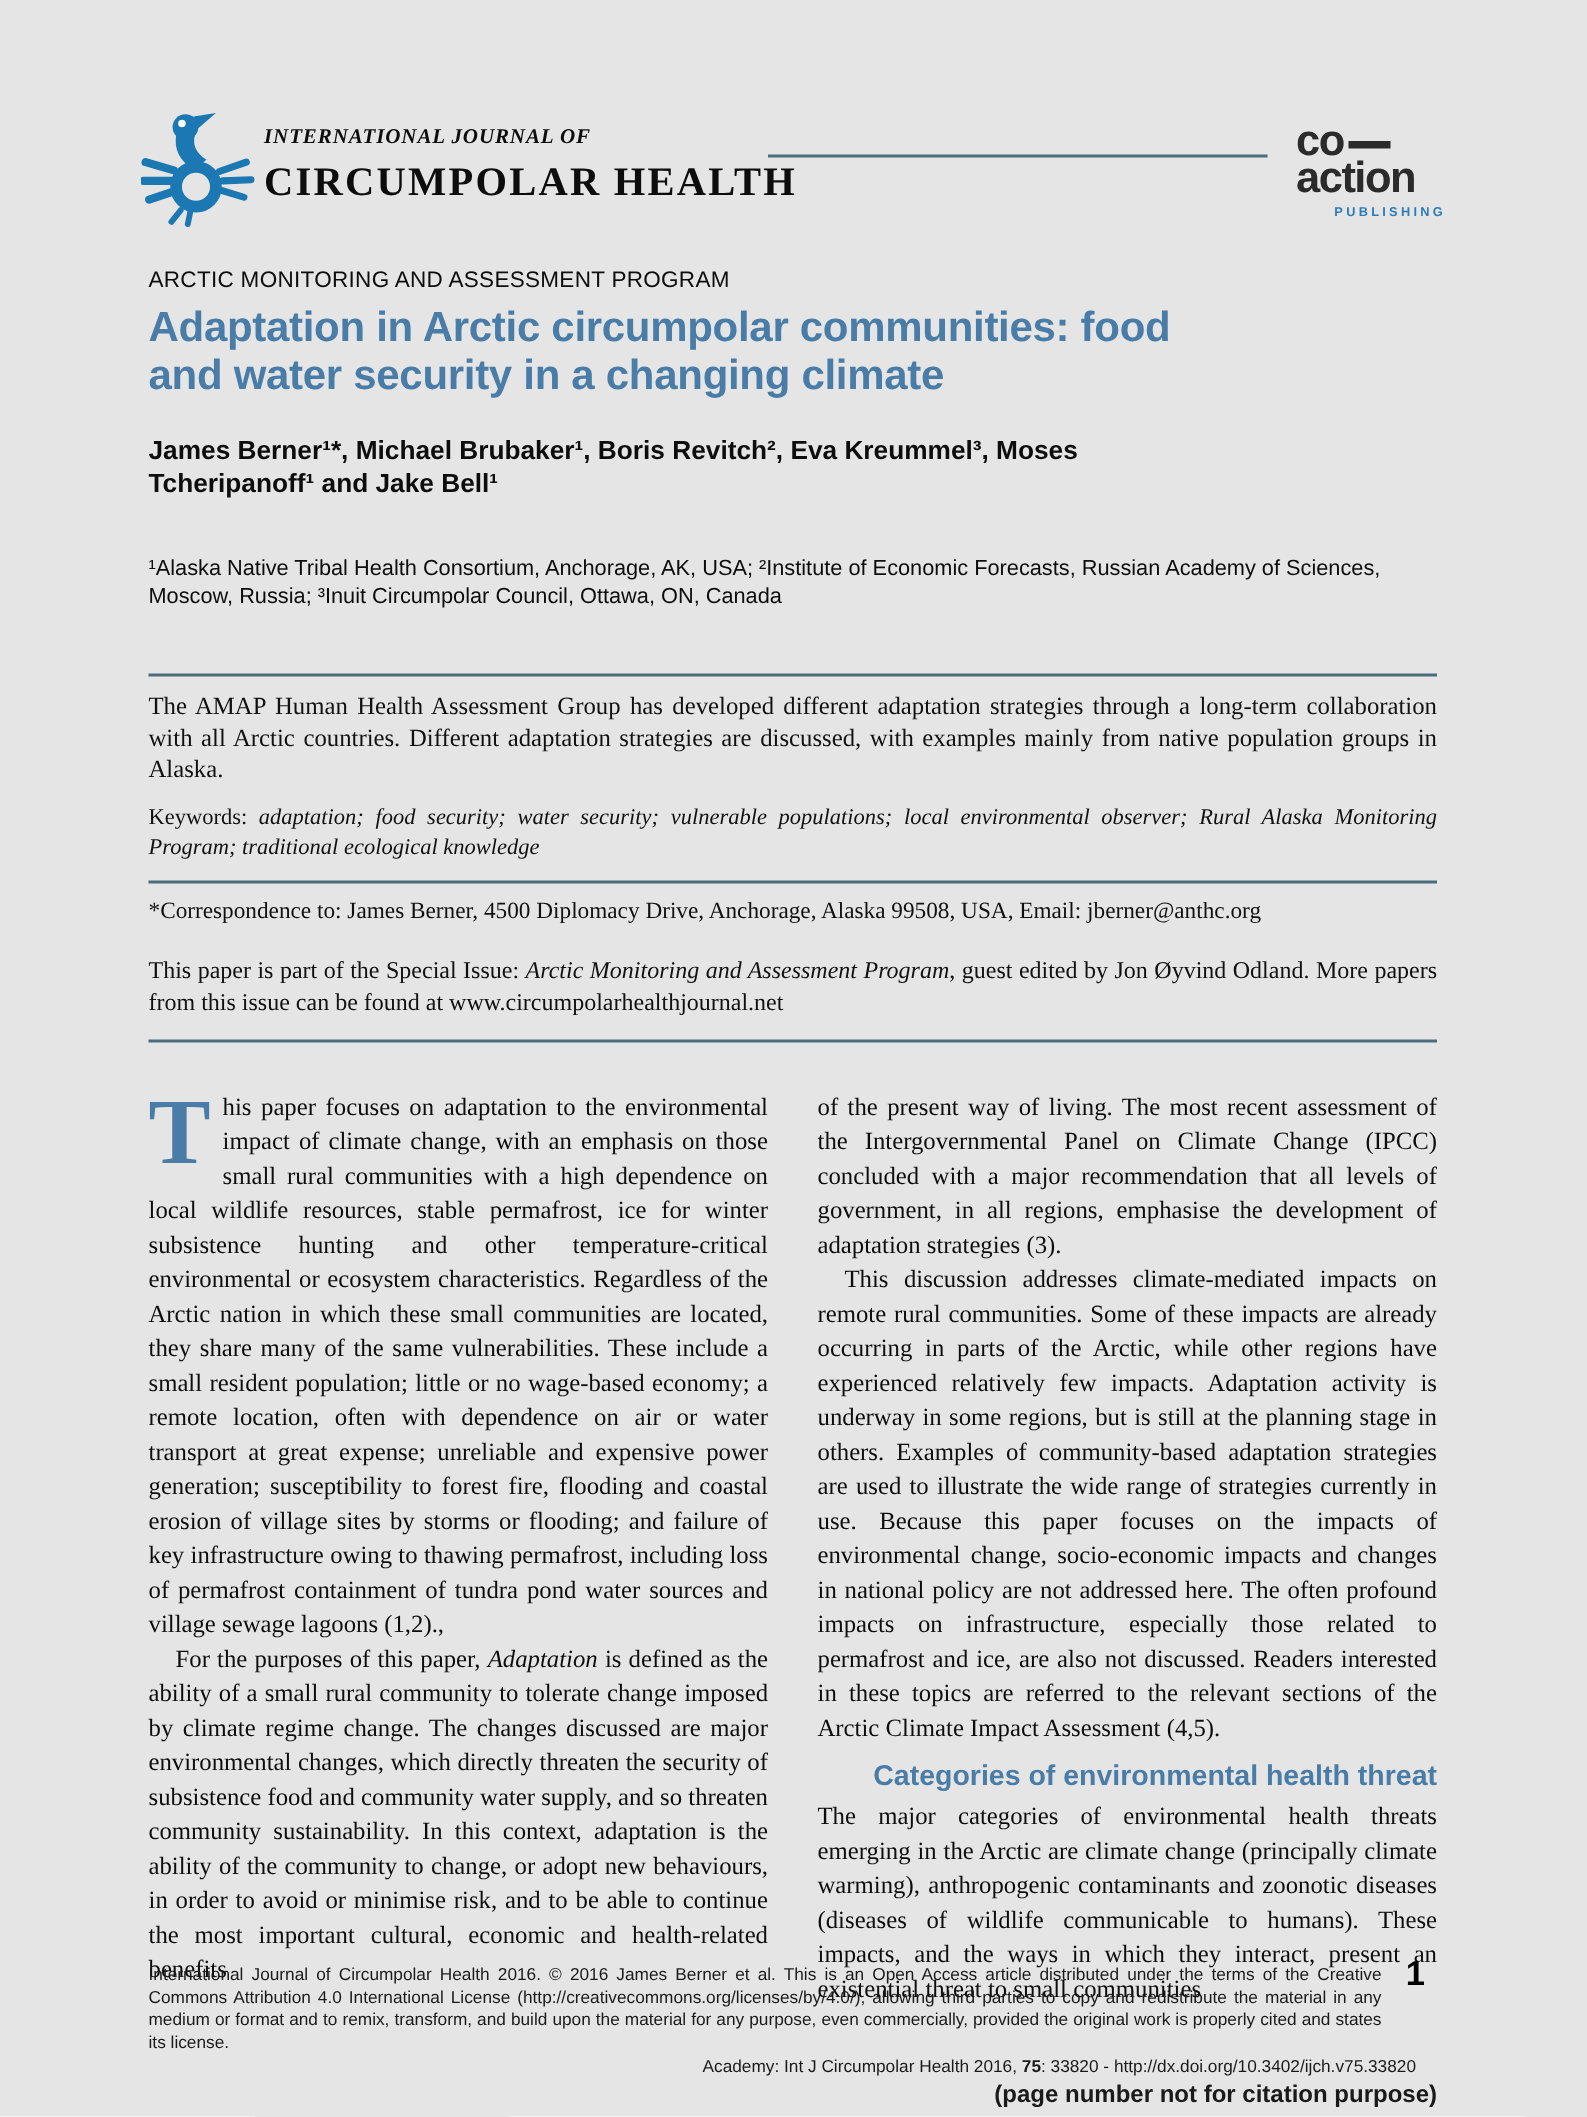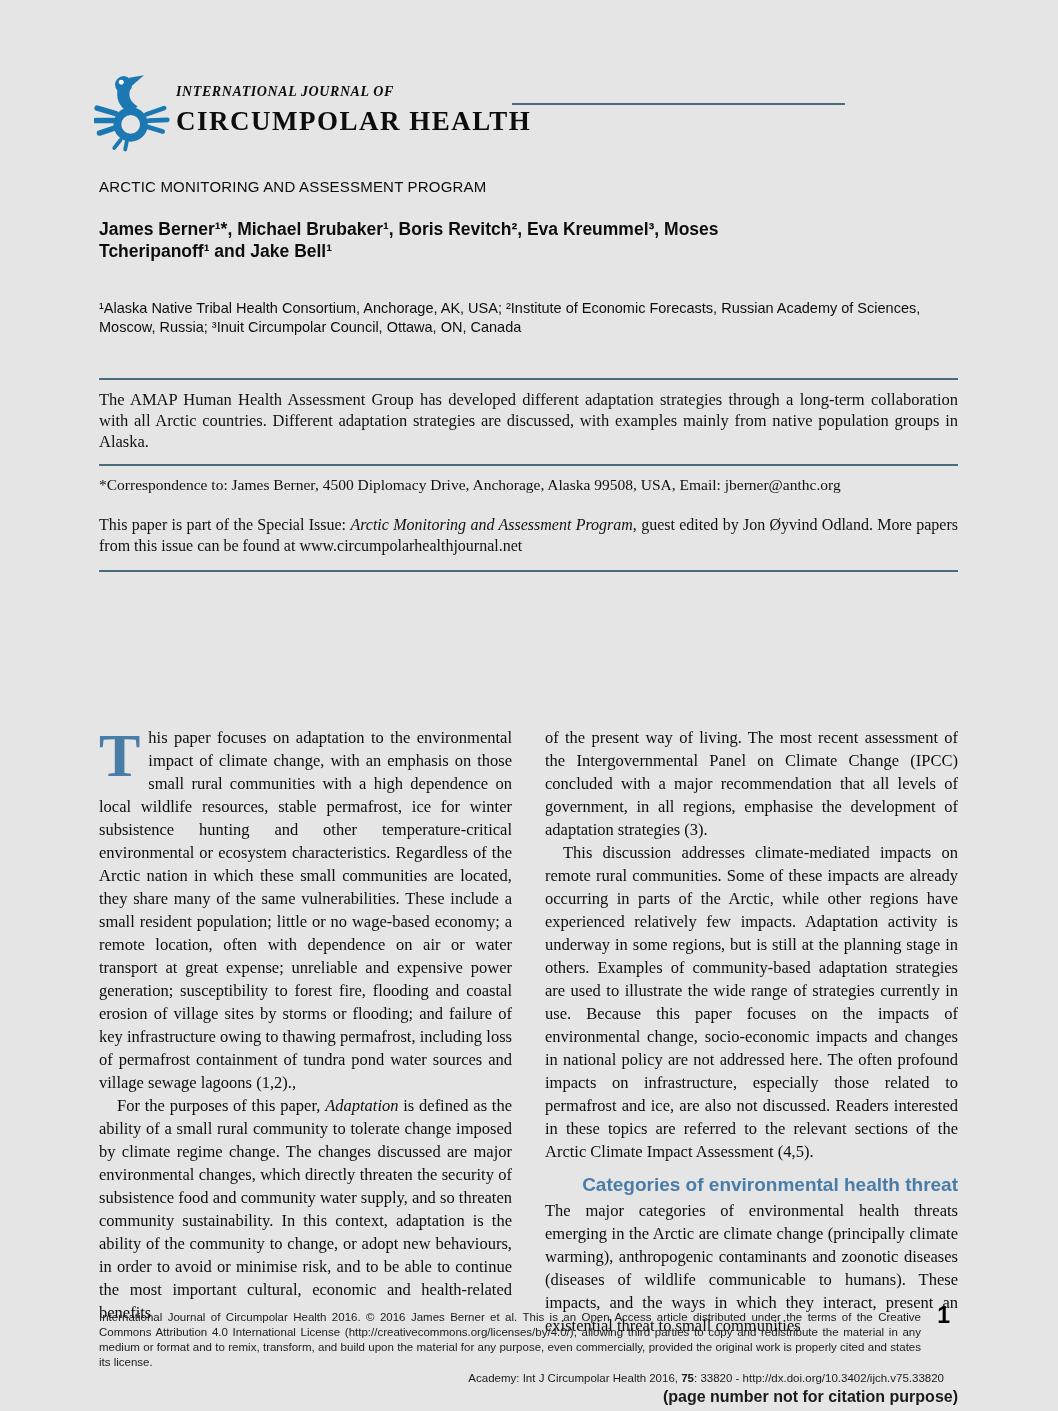--- a/index.html
+++ b/index.html
@@ -125,29 +125,36 @@
         </g>
       </g>
       <circle cx="47" cy="66" r="17" fill="none" stroke="#1b78b2" stroke-width="10"></circle>
       <circle cx="35" cy="12" r="3.2" fill="#ffffff"></circle>
     </svg>
     <div class="jname">
       <div class="l1">INTERNATIONAL JOURNAL OF</div>
       <div class="l2">CIRCUMPOLAR HEALTH</div>
     </div>
     <div class="header-rule"></div>
+    <div class="coaction">
+      <div class="c1"><span>co</span><span class="dash"></span></div>
+      <div class="c2">action</div>
+      <div class="c3">PUBLISHING</div>
+    </div>
   </div>
 
   <div class="front">
     <div class="kicker">ARCTIC MONITORING AND ASSESSMENT PROGRAM</div>
+    <div class="title">Adaptation in Arctic circumpolar communities: food and water security in a changing climate</div>
     <div class="authors">James Berner¹*, Michael Brubaker¹, Boris Revitch², Eva Kreummel³, Moses Tcheripanoff¹ and Jake Bell¹</div>
     <div class="affils">¹Alaska Native Tribal Health Consortium, Anchorage, AK, USA; ²Institute of Economic Forecasts, Russian Academy of Sciences, Moscow, Russia; ³Inuit Circumpolar Council, Ottawa, ON, Canada</div>
 
     <hr class="rule rule1">
     <div class="abstract">The AMAP Human Health Assessment Group has developed different adaptation strategies through a long-term collaboration with all Arctic countries. Different adaptation strategies are discussed, with examples mainly from native population groups in Alaska.</div>
+    <div class="keywords"><span class="kw-label">Keywords: </span><span>adaptation; food security; water security; vulnerable populations; local environmental observer; Rural Alaska Monitoring Program; traditional ecological knowledge</span></div>
     <hr class="rule rule2">
 
     <div class="corresp"><span>*Correspondence to: James Berner, 4500 Diplomacy Drive, Anchorage, Alaska 99508, USA, Email: </span><span class="u">jberner@anthc.org</span></div>
 
     <div class="special"><span>This paper is part of the Special Issue: </span><i>Arctic Monitoring and Assessment Program</i><span>, guest edited by Jon Øyvind Odland. More papers from this issue can be found at </span><span class="u">www.circumpolarhealthjournal.net</span></div>
 
     <hr class="rule rule3">
   </div>
 
   <div class="bodycols">

